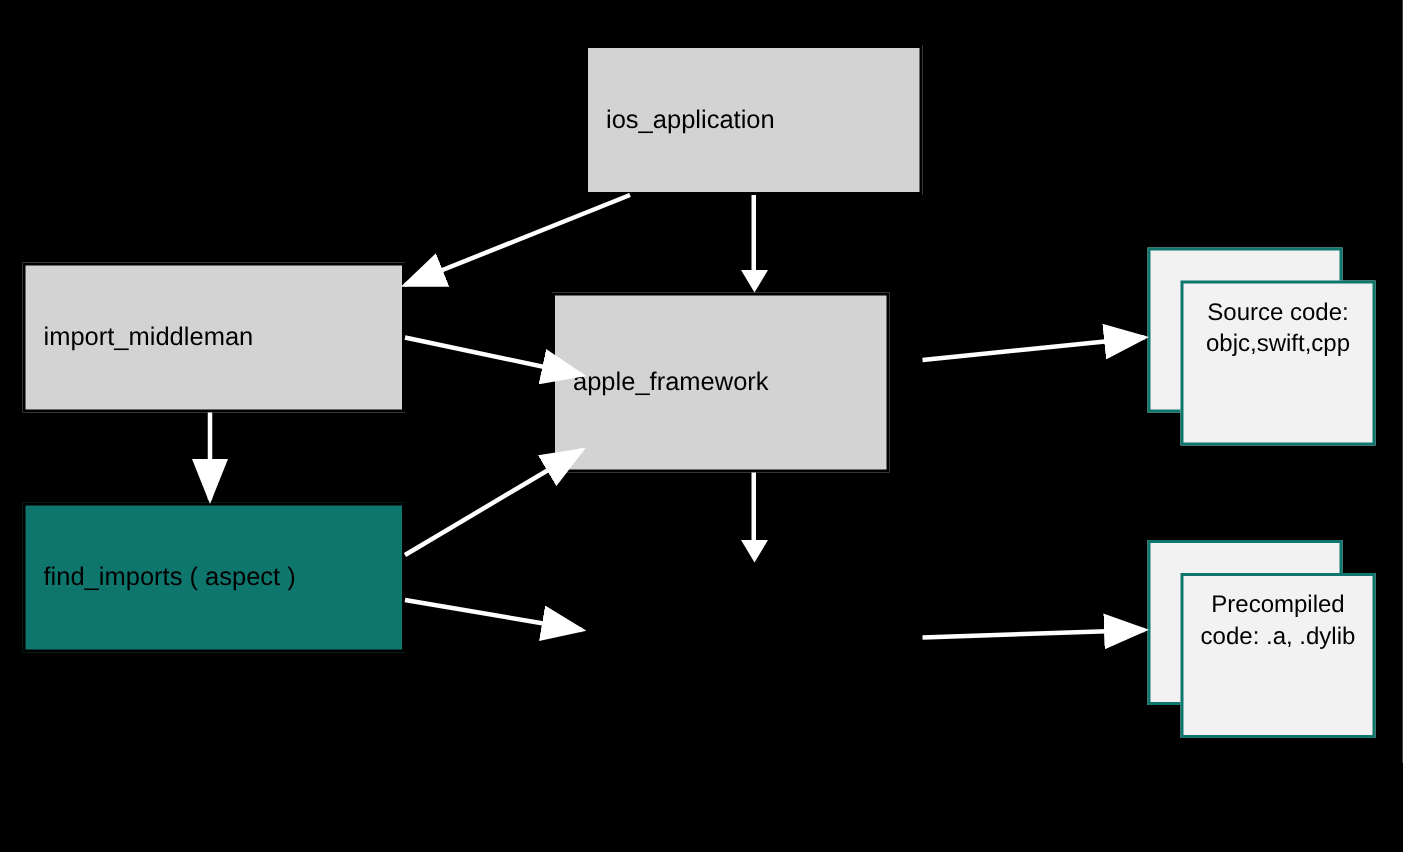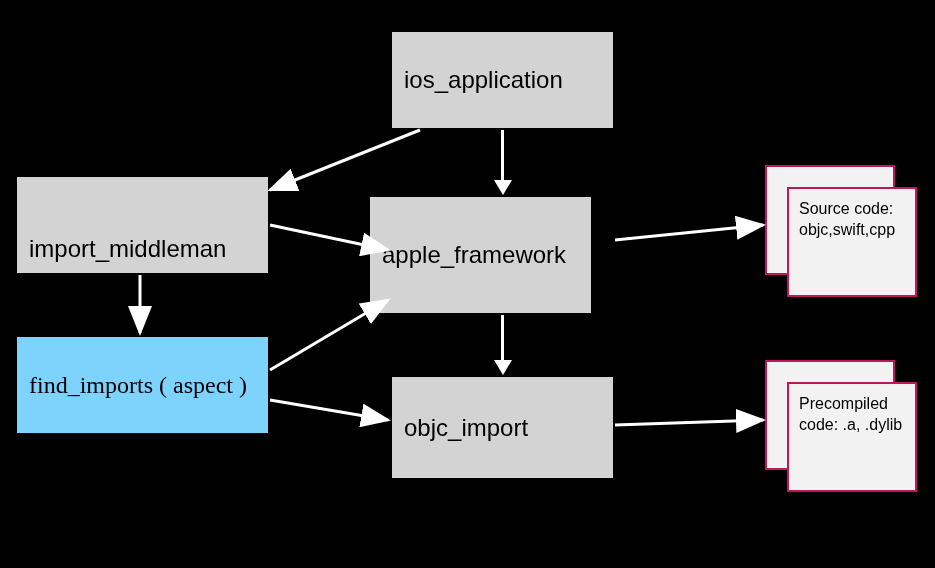--- a/index.html
+++ b/index.html
@@ -15,41 +15,41 @@
       background: #000;
     }
     .box {
       position: absolute;
       box-sizing: border-box;
       border: 2px solid #000;
       padding: 10px 12px;
       display: flex;
       align-items: center;
       justify-content: flex-start;
-      font-size: 24px;
+      font-size: 17px;
       color: #000;
     }
     .box-dark {
       background: #d3d3d3;
     }
     .box-light {
-      background: #7dd3fc;
-      font-family: Liberation Serif, serif;
+      background: #0f766e;
     }
     
     .stack {
       position: absolute;
     }
     .stack .back, .stack .front {
       position: absolute;
       width: 130px;
       height: 110px;
       background: #f2f2f2;
-      border: 2px solid #be185d;
+      border: 2px solid #0f766e;
       box-sizing: border-box;
+      text-align: center;
     }
     .stack .back {
       left: 0;
       top: 0;
     }
     .stack .front {
       left: 22px;
       top: 22px;
       padding: 10px;
       font-size: 16px;
@@ -65,39 +65,36 @@
       position: absolute;
       width: 0;
       height: 0;
     }
   </style>
 </head>
 <body>
 
 <div class="canvas">
 
-  <div class="box box-dark" style="left:15px; top:175px; width:255px; height:100px;align-items:flex-end;">
+  <div class="box box-dark" style="left:15px; top:175px; width:255px; height:100px;">
     <span>import_middleman</span>
   </div>
 
   <div class="box box-light" style="left:15px; top:335px; width:255px; height:100px;">
     <span>find_imports ( aspect )</span>
   </div>
 
   <div class="box box-dark" style="left:390px; top:30px; width:225px; height:100px;">
     <span>ios_application</span>
   </div>
 
   <div class="box box-dark" style="left:368px; top:195px; width:225px; height:120px;">
     <span>apple_framework</span>
   </div>
 
-  <div class="box box-dark" style="left:390px; top:375px; width:225px; height:105px;">
-    <span>objc_import</span>
-  </div>
 
   <div class="stack" style="left:765px; top:165px;">
     <div class="back"></div>
     <div class="front">
       <span>Source code: objc,swift,cpp</span>
     </div>
   </div>
 
   <div class="stack" style="left:765px; top:360px;">
     <div class="back"></div>

